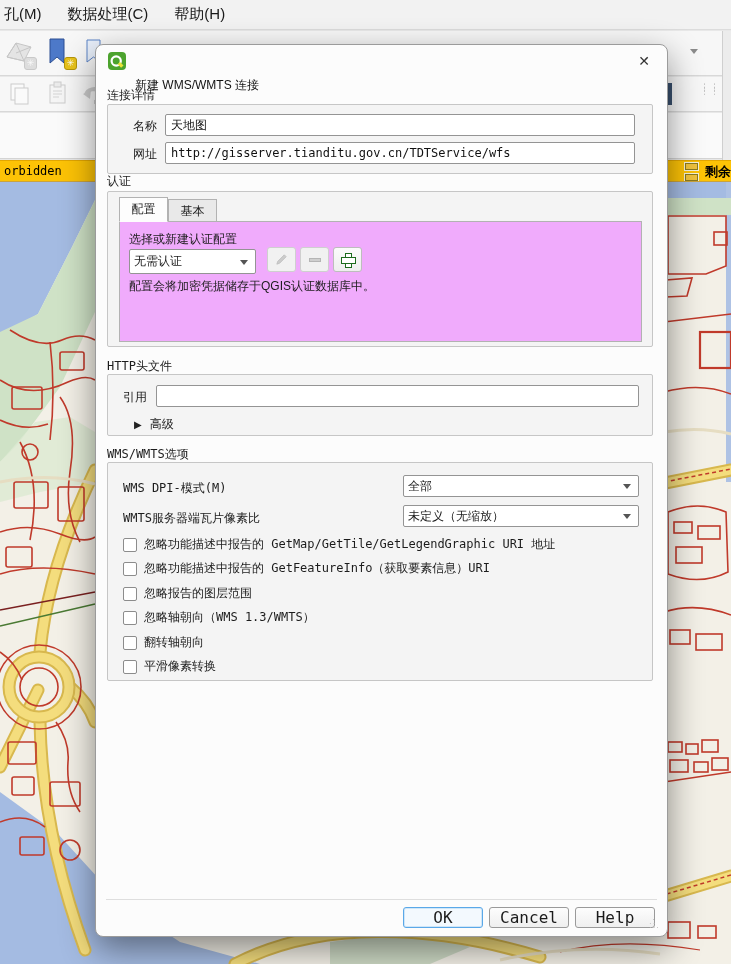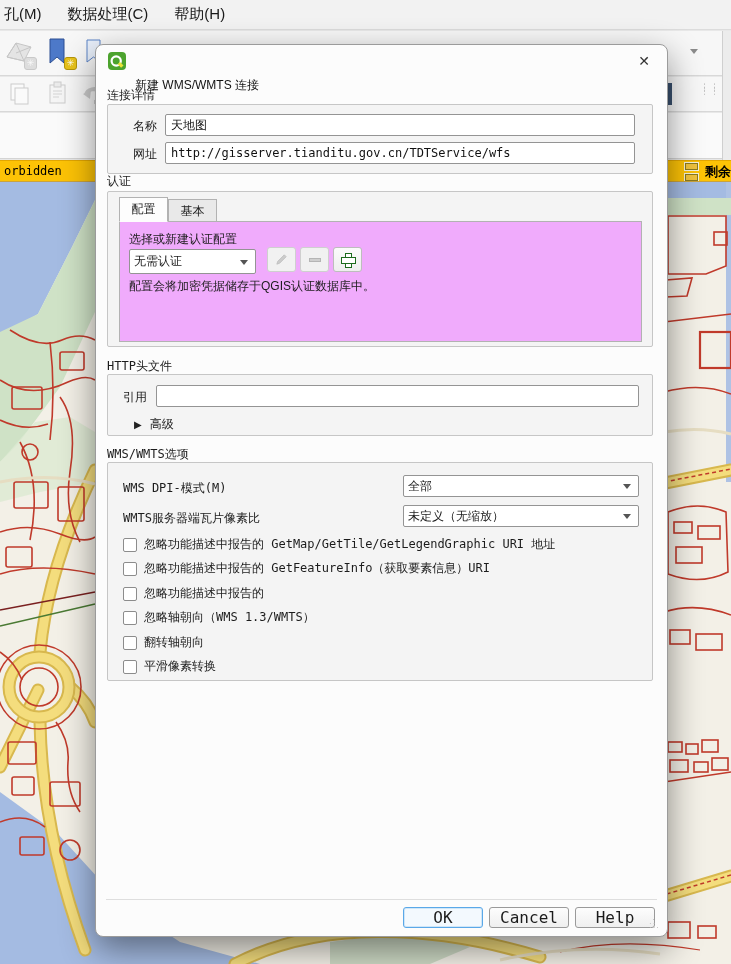--- a/index.html
+++ b/index.html
@@ -352,21 +352,21 @@
       <span class="chk-row" style="top:97px">
         <span class="chk-box"></span>
         <span class="chk-label">忽略功能描述中报告的 GetFeatureInfo（获取要素信息）URI</span>
       </span>
       <span class="chk-row" style="top:73px">
         <span class="chk-box"></span>
         <span class="chk-label">忽略功能描述中报告的 GetMap/GetTile/GetLegendGraphic URI 地址</span>
       </span>
       <span class="chk-row" style="top:122px">
         <span class="chk-box"></span>
-        <span class="chk-label">忽略功能描述中报告的</span>
+        <span class="chk-label">忽略报告的图层范围</span>
       </span>
       <span class="chk-row" style="top:146px">
         <span class="chk-box"></span>
         <span class="chk-label">忽略轴朝向（WMS 1.3/WMTS）</span>
       </span>
       <span class="chk-row" style="top:171px">
         <span class="chk-box"></span>
         <span class="chk-label">翻转轴朝向</span>
       </span>
       <span class="chk-row" style="top:195px">

